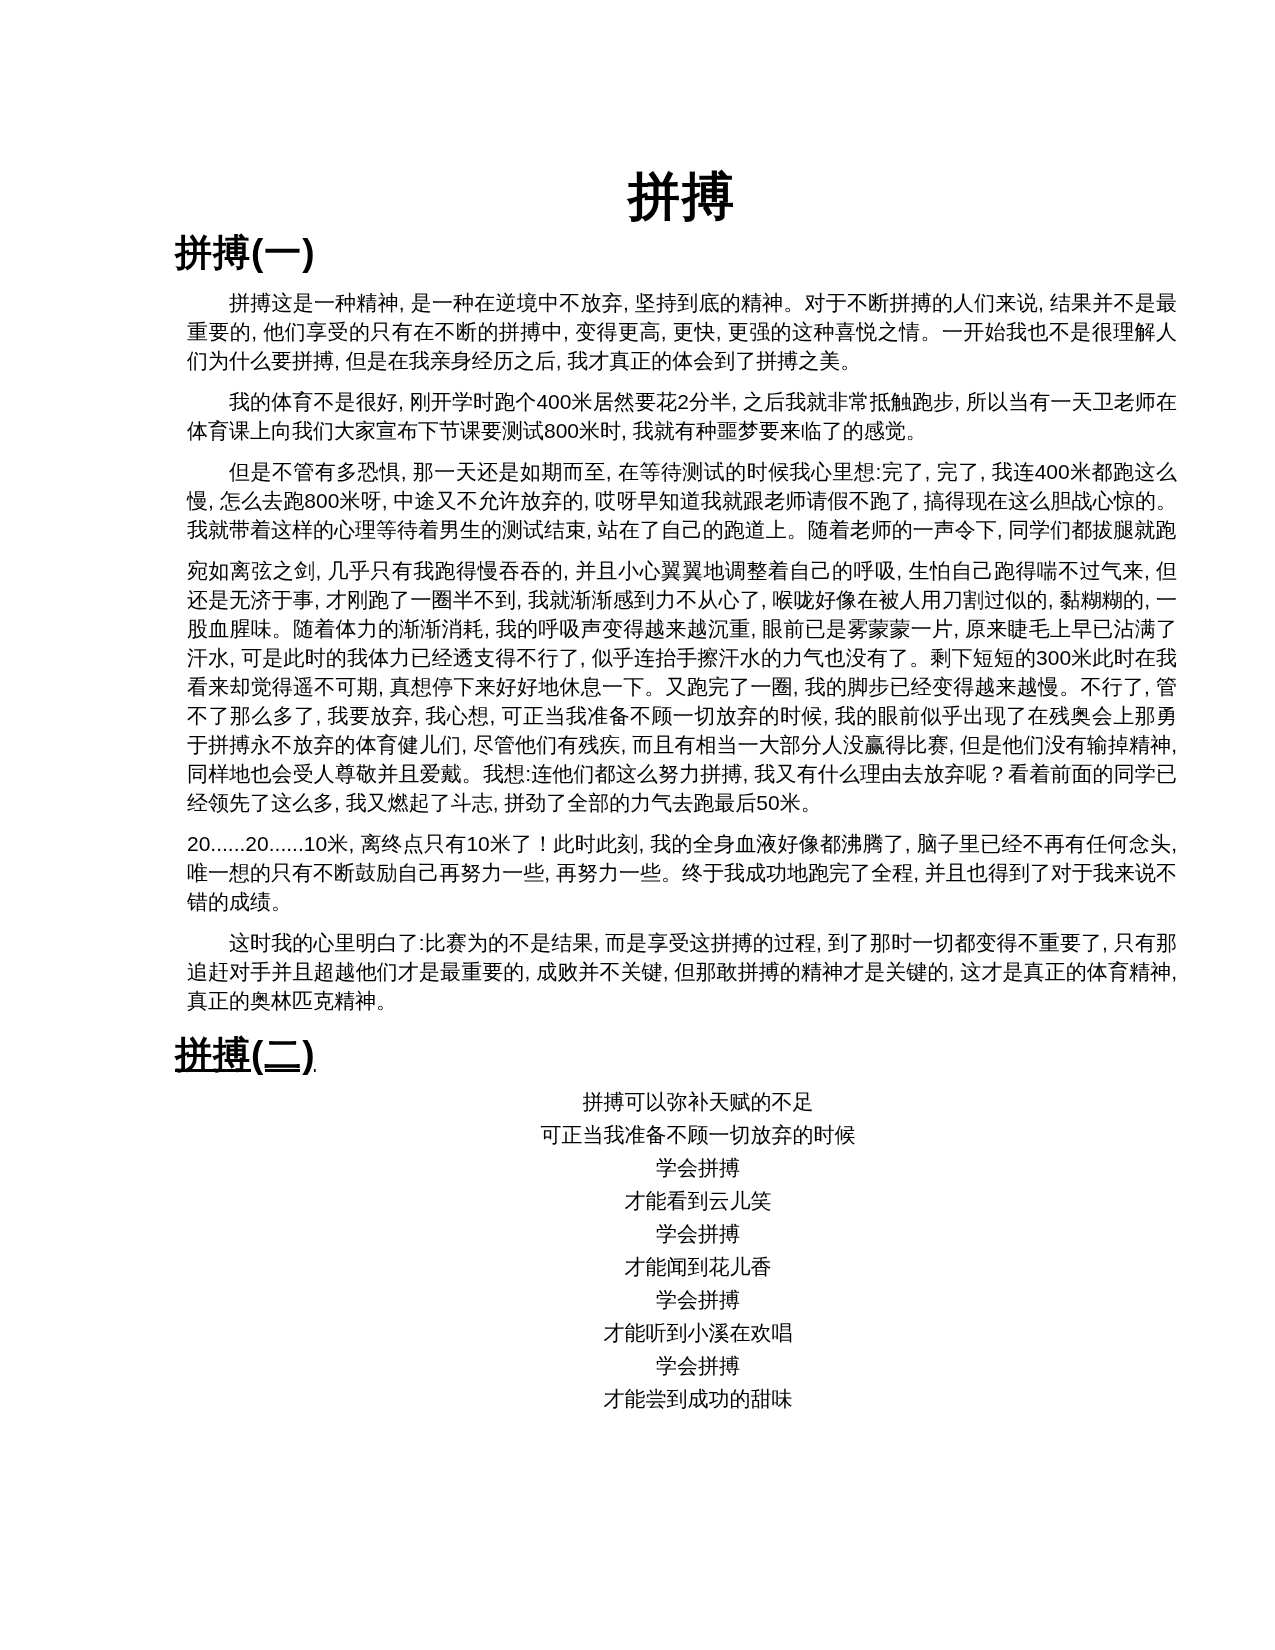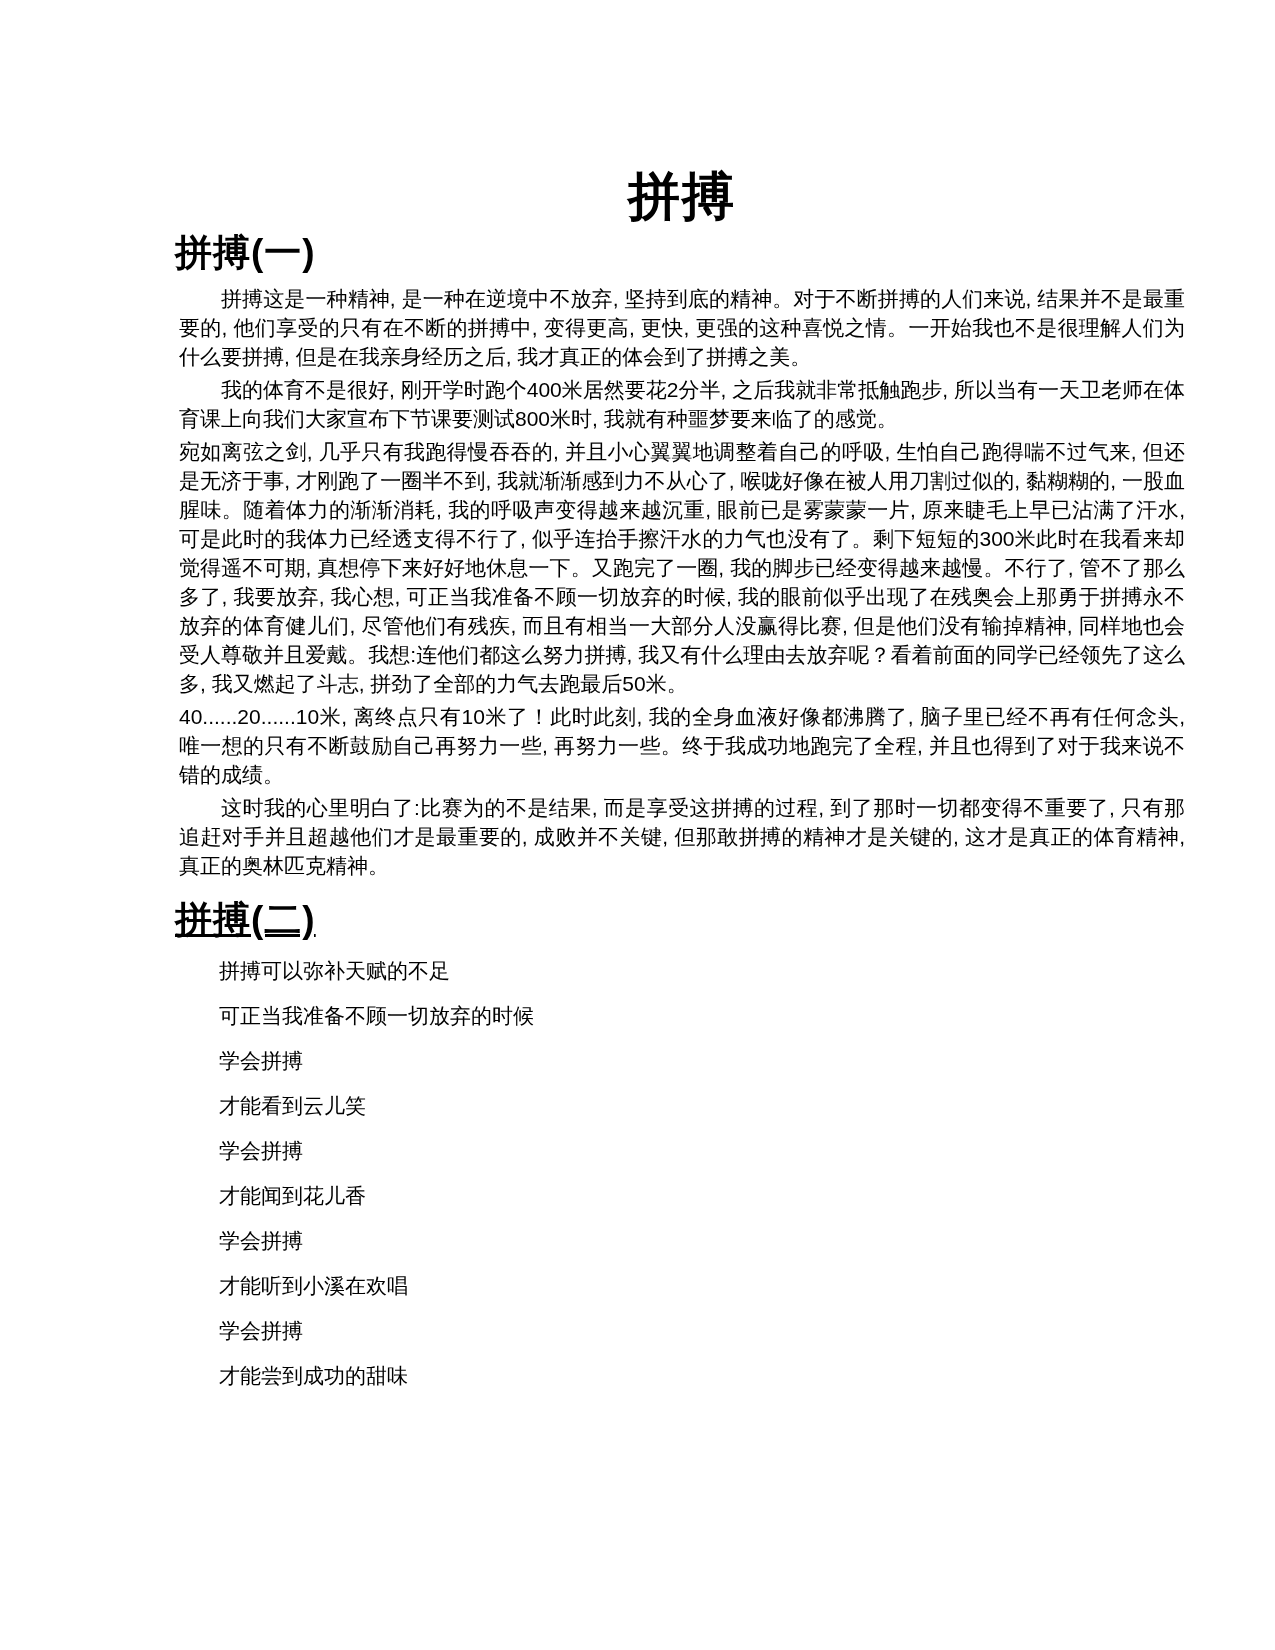--- a/index.html
+++ b/index.html
@@ -33,52 +33,53 @@
     margin: 6px 0 8px 0;
     letter-spacing: 1px;
   }
   .section-heading.second {
     margin-top: 18px;
     text-decoration: underline;
   }
   .essay p {
     font-size: 21px;
     line-height: 29px;
-    margin: 4px;
+    margin: 12px;
     text-align: justify;
     text-justify: inter-ideograph;
     word-break: break-all;
   }
   .essay p.indent {
     text-indent: 2em;
   }
   .poem {
     padding-left: 2em;
   }
   .poem p {
     font-size: 21px;
     line-height: 33px;
-    margin: 12px;
-    text-align: left;
+    margin: 0;
+    text-align: center;
   }
 </style>
 </head>
 <body>
 
 <div class="page">
 
   <h1 class="doc-title">拼搏</h1>
 
   <h2 class="section-heading">拼搏(一)</h2>
 
   <div class="essay">
     <p class="indent">拼搏这是一种精神, 是一种在逆境中不放弃, 坚持到底的精神。对于不断拼搏的人们来说, 结果并不是最重要的, 他们享受的只有在不断的拼搏中, 变得更高, 更快, 更强的这种喜悦之情。一开始我也不是很理解人们为什么要拼搏, 但是在我亲身经历之后, 我才真正的体会到了拼搏之美。</p>
     <p class="indent">我的体育不是很好, 刚开学时跑个400米居然要花2分半, 之后我就非常抵触跑步, 所以当有一天卫老师在体育课上向我们大家宣布下节课要测试800米时, 我就有种噩梦要来临了的感觉。</p>
+    <p class="indent">但是不管有多恐惧, 那一天还是如期而至, 在等待测试的时候我心里想:完了, 完了, 我连400米都跑这么慢, 怎么去跑800米呀, 中途又不允许放弃的, 哎呀早知道我就跟老师请假不跑了, 搞得现在这么胆战心惊的。我就带着这样的心理等待着男生的测试结束, 站在了自己的跑道上。随着老师的一声令下, 同学们都拔腿就跑</p>
     <p>宛如离弦之剑, 几乎只有我跑得慢吞吞的, 并且小心翼翼地调整着自己的呼吸, 生怕自己跑得喘不过气来, 但还是无济于事, 才刚跑了一圈半不到, 我就渐渐感到力不从心了, 喉咙好像在被人用刀割过似的, 黏糊糊的, 一股血腥味。随着体力的渐渐消耗, 我的呼吸声变得越来越沉重, 眼前已是雾蒙蒙一片, 原来睫毛上早已沾满了汗水, 可是此时的我体力已经透支得不行了, 似乎连抬手擦汗水的力气也没有了。剩下短短的300米此时在我看来却觉得遥不可期, 真想停下来好好地休息一下。又跑完了一圈, 我的脚步已经变得越来越慢。不行了, 管不了那么多了, 我要放弃, 我心想, 可正当我准备不顾一切放弃的时候, 我的眼前似乎出现了在残奥会上那勇于拼搏永不放弃的体育健儿们, 尽管他们有残疾, 而且有相当一大部分人没赢得比赛, 但是他们没有输掉精神, 同样地也会受人尊敬并且爱戴。我想:连他们都这么努力拼搏, 我又有什么理由去放弃呢？看着前面的同学已经领先了这么多, 我又燃起了斗志, 拼劲了全部的力气去跑最后50米。</p>
-    <p>40......20......10米, 离终点只有10米了！此时此刻, 我的全身血液好像都沸腾了, 脑子里已经不再有任何念头, 唯一想的只有不断鼓励自己再努力一些, 再努力一些。终于我成功地跑完了全程, 并且也得到了对于我来说不错的成绩。</p>
+    <p>20......20......10米, 离终点只有10米了！此时此刻, 我的全身血液好像都沸腾了, 脑子里已经不再有任何念头, 唯一想的只有不断鼓励自己再努力一些, 再努力一些。终于我成功地跑完了全程, 并且也得到了对于我来说不错的成绩。</p>
     <p class="indent">这时我的心里明白了:比赛为的不是结果, 而是享受这拼搏的过程, 到了那时一切都变得不重要了, 只有那追赶对手并且超越他们才是最重要的, 成败并不关键, 但那敢拼搏的精神才是关键的, 这才是真正的体育精神, 真正的奥林匹克精神。</p>
   </div>
 
   <h2 class="section-heading second">拼搏(二)</h2>
 
   <div class="poem">
     <p>拼搏可以弥补天赋的不足</p>
     <p>可正当我准备不顾一切放弃的时候</p>
     <p>学会拼搏</p>
     <p>才能看到云儿笑</p>

